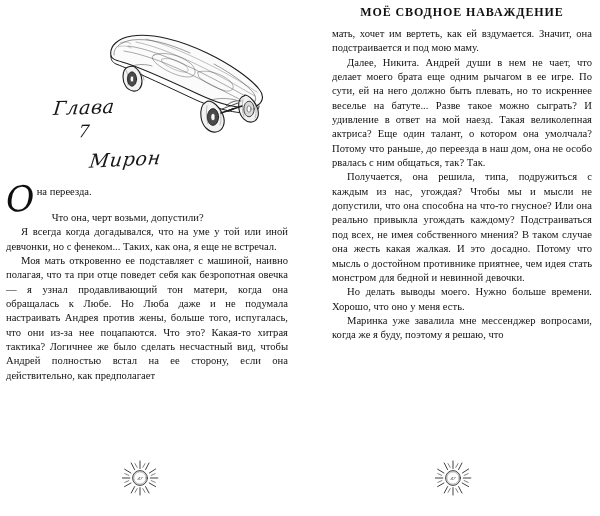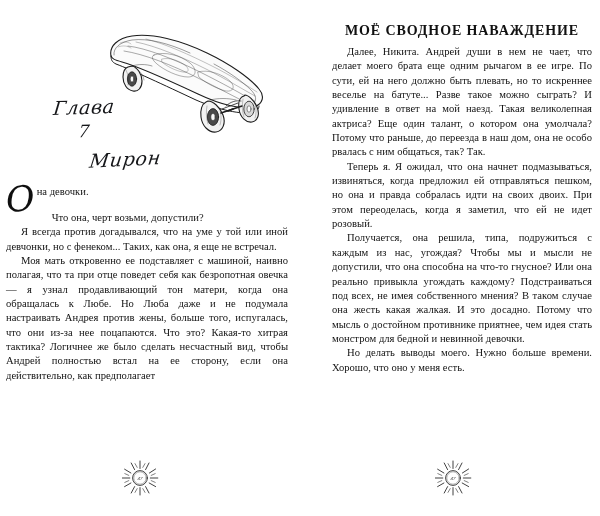--- a/index.html
+++ b/index.html
@@ -28,25 +28,25 @@
     height: 516px;
     box-sizing: border-box;
   }
 
   .page-left  { padding: 0 12px 0 6px; }
   .page-right { padding: 0 8px 0 32px; }
 
   
   .running-header {
     text-align: center;
-    font-size: 14px;
+    font-size: 12px;
     letter-spacing: 0.9px;
     font-weight: bold;
     color: #111;
-    padding-top: 23px;
+    padding-top: 5px;
     height: 14px;
     white-space: nowrap;
   }
 
   
   .chapter-opener {
     position: relative;
     height: 185px;
   }
 
@@ -215,23 +215,23 @@
 
       <div class="chapter-label">
         <span class="chapter-word">Глава</span>
         <span class="chapter-number">7</span>
       </div>
 
       <div class="narrator-name">Мирон</div>
     </div>
 
     <div class="body-text">
-      <p class="dropcap-para no-indent"><span class="dropcap">О</span><span>на девочки.</span></p>
+      <p class="dropcap-para no-indent"><span class="dropcap">О</span><span>на переезда.</span></p>
       <p>Что она, черт возьми, допустили?</p>
-      <p>Я всегда против догадывался, что на уме у той или иной девчонки, но с фенеком... Таких, как она, я еще не встречал.</p>
+      <p>Я всегда когда догадывался, что на уме у той или иной девчонки, но с фенеком... Таких, как она, я еще не встречал.</p>
       <p>Моя мать откровенно ее подставляет с маши­ной, наивно полагая, что та при отце поведет себя как безропотная овечка — я узнал продавливаю­щий тон матери, когда она обращалась к Любе. Но Люба даже и не подумала настраивать Андрея против жены, больше того, испугалась, что они из-за нее поцапаются. Что это? Какая-то хитрая тактика? Логичнее же было сделать несчастный вид, чтобы Андрей полностью встал на ее сто­рону, если она действительно, как предполагает</p>
     </div>
 
     <div class="ornament ornament-left">
       <svg viewBox="0 0 48 48" xmlns="http://www.w3.org/2000/svg">
         <g stroke="#2b2b2b" stroke-width="0.9" stroke-linecap="round" fill="none">
           <circle cx="24" cy="24" r="7.4"></circle>
           <circle cx="24" cy="24" r="6.2" stroke-width="0.5" opacity="0.7"></circle>
           <line x1="24" y1="14.5" x2="24" y2="7"></line>
           <line x1="29.6" y1="15.6" x2="33" y2="9"></line>
@@ -257,24 +257,25 @@
         <text class="folio" x="24" y="26" text-anchor="middle">47</text>
       </svg>
     </div>
   </div>
 
   <div class="page page-right">
 
     <div class="running-header">МОЁ СВОДНОЕ НАВАЖДЕНИЕ</div>
 
     <div class="body-text" style="padding-top:8px;">
+      <p class="no-indent">мать, хочет им вертеть, как ей вздумается. Зна­чит, она подстраивается и под мою маму.</p>
       <p>Далее, Никита. Андрей души в нем не чает, что делает моего брата еще одним рычагом в ее игре. По сути, ей на него должно быть плевать, но то искреннее веселье на батуте... Разве такое мож­но сыграть? И удивление в ответ на мой наезд. Такая великолепная актриса? Еще один талант, о котором она умолчала? Потому что раньше, до переезда в наш дом, она не особо рвалась с ним общаться, так? Так.</p>
-      <p>Теперь я. Я ожидал, что она начнет подмазы­ваться, извиняться, когда предложил ей отправ­ляться пешком, но она и правда собралась идти на своих двоих. При этом переоделась, когда я заметил, что ей не идет розовый.</p>
       <p>Получается, она решила, типа, подружиться с каждым из нас, угождая? Чтобы мы и мысли не допустили, что она способна на что-то гнусное? Или она реально привыкла угождать каждому? Подстраиваться под всех, не имея собственного мнения? В таком случае она жесть какая жалкая. И это досадно. Потому что мысль о достойном противнике приятнее, чем идея стать монстром для бедной и невинной девочки.</p>
       <p>Но делать выводы моего. Нужно больше вре­мени. Хорошо, что оно у меня есть.</p>
+      <p>Маринка уже завалила мне мессенджер во­просами, когда же я буду, поэтому я решаю, что</p>
     </div>
 
     <div class="ornament ornament-right">
       <svg viewBox="0 0 48 48" xmlns="http://www.w3.org/2000/svg">
         <g stroke="#2b2b2b" stroke-width="0.9" stroke-linecap="round" fill="none">
           <circle cx="24" cy="24" r="7.4"></circle>
           <circle cx="24" cy="24" r="6.2" stroke-width="0.5" opacity="0.7"></circle>
           <line x1="24" y1="14.5" x2="24" y2="7"></line>
           <line x1="29.6" y1="15.6" x2="33" y2="9"></line>
           <line x1="33.4" y1="19" x2="39.6" y2="15"></line>

